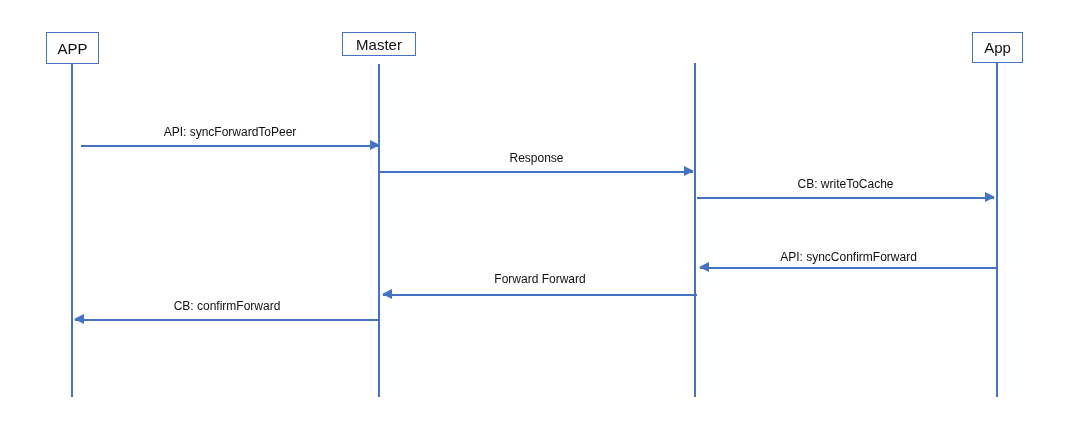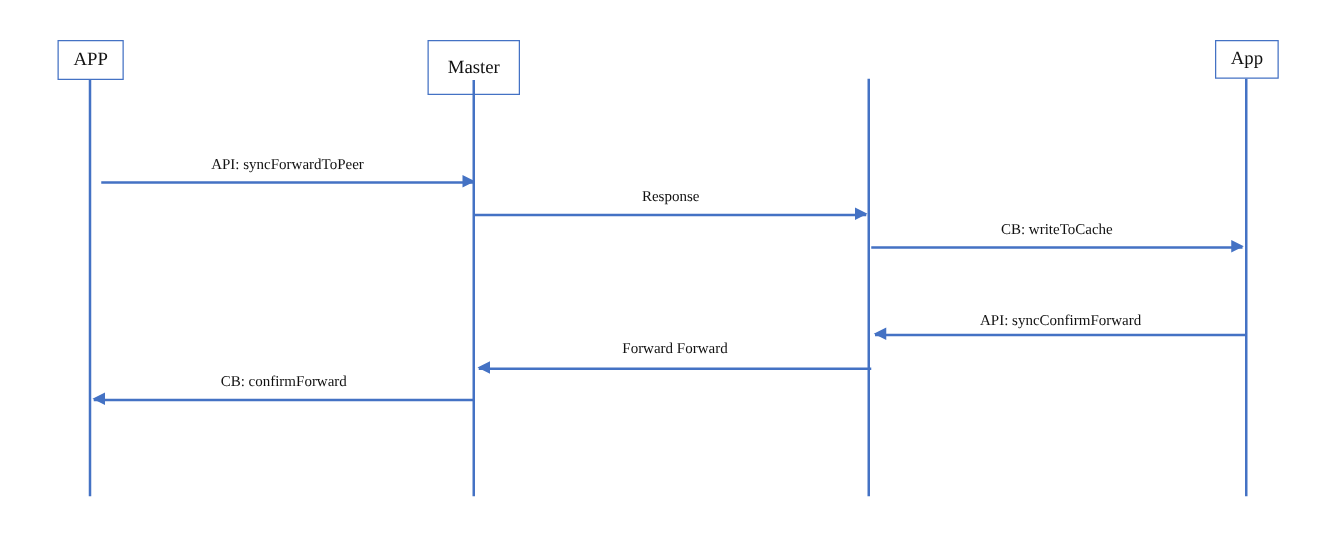--- a/index.html
+++ b/index.html
@@ -5,39 +5,39 @@
   html, body {
     margin: 0;
     padding: 0;
     background: #ffffff;
   }
   .canvas {
     position: relative;
     width: 1065px;
     height: 437px;
     background: #ffffff;
-    font-family: Liberation Serif, serif;
+    font-family: Liberation Sans, sans-serif;
     overflow: hidden;
   }
 
   
   .actor {
     position: absolute;
     box-sizing: border-box;
     border: 1.6px solid #4472C4;
     background: #ffffff;
     display: flex;
     align-items: center;
     justify-content: center;
     font-size: 15px;
     color: #111111;
     white-space: nowrap;
   }
   .actor-0 { left: 46px;  top: 32px; width: 53px; height: 32px; }
-  .actor-1 { left: 342px; top: 32px; width: 74px; height: 44px; }
+  .actor-1 { left: 342px; top: 32px; width: 74px; height: 24px; }
   .actor-2 { left: 665px; top: 31px; width: 60px; height: 32px; }
   .actor-3 { left: 972px; top: 32px; width: 51px; height: 31px; }
 
   
   .lifeline {
     position: absolute;
     width: 2px;
     background: #4472C4;
   }
   .lifeline-0 { left: 71px;  top: 64px; height: 333px; }

